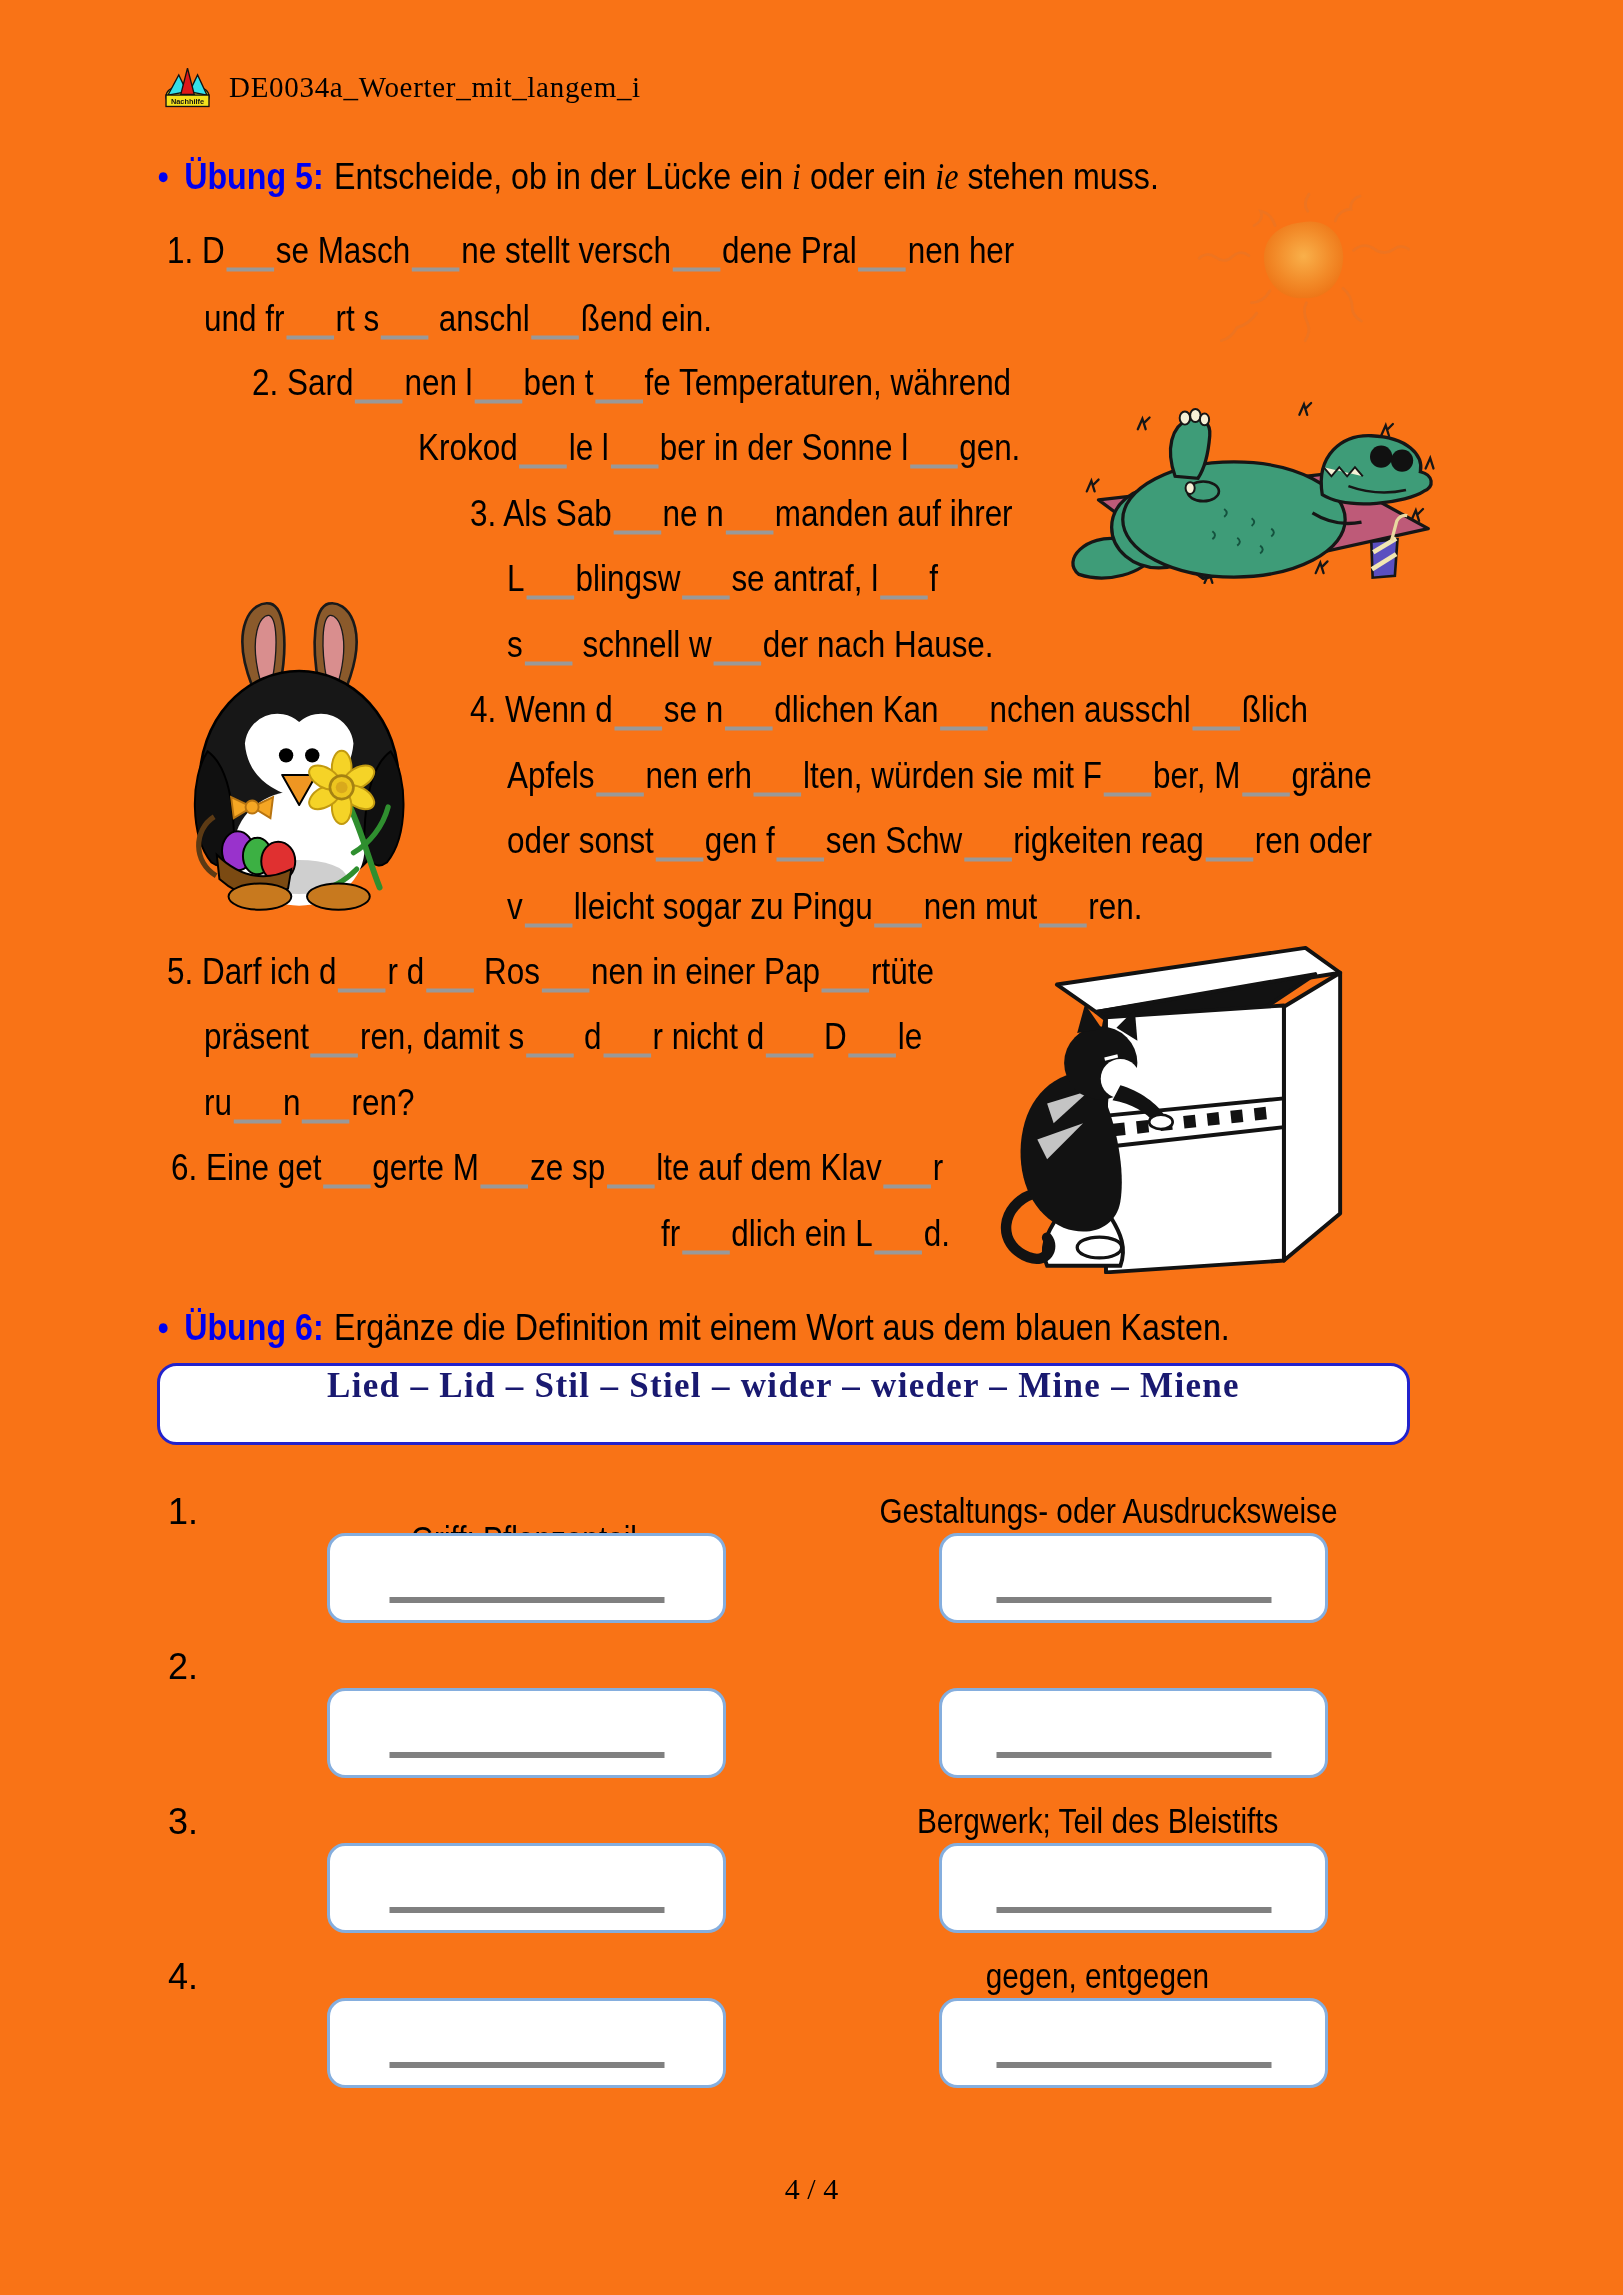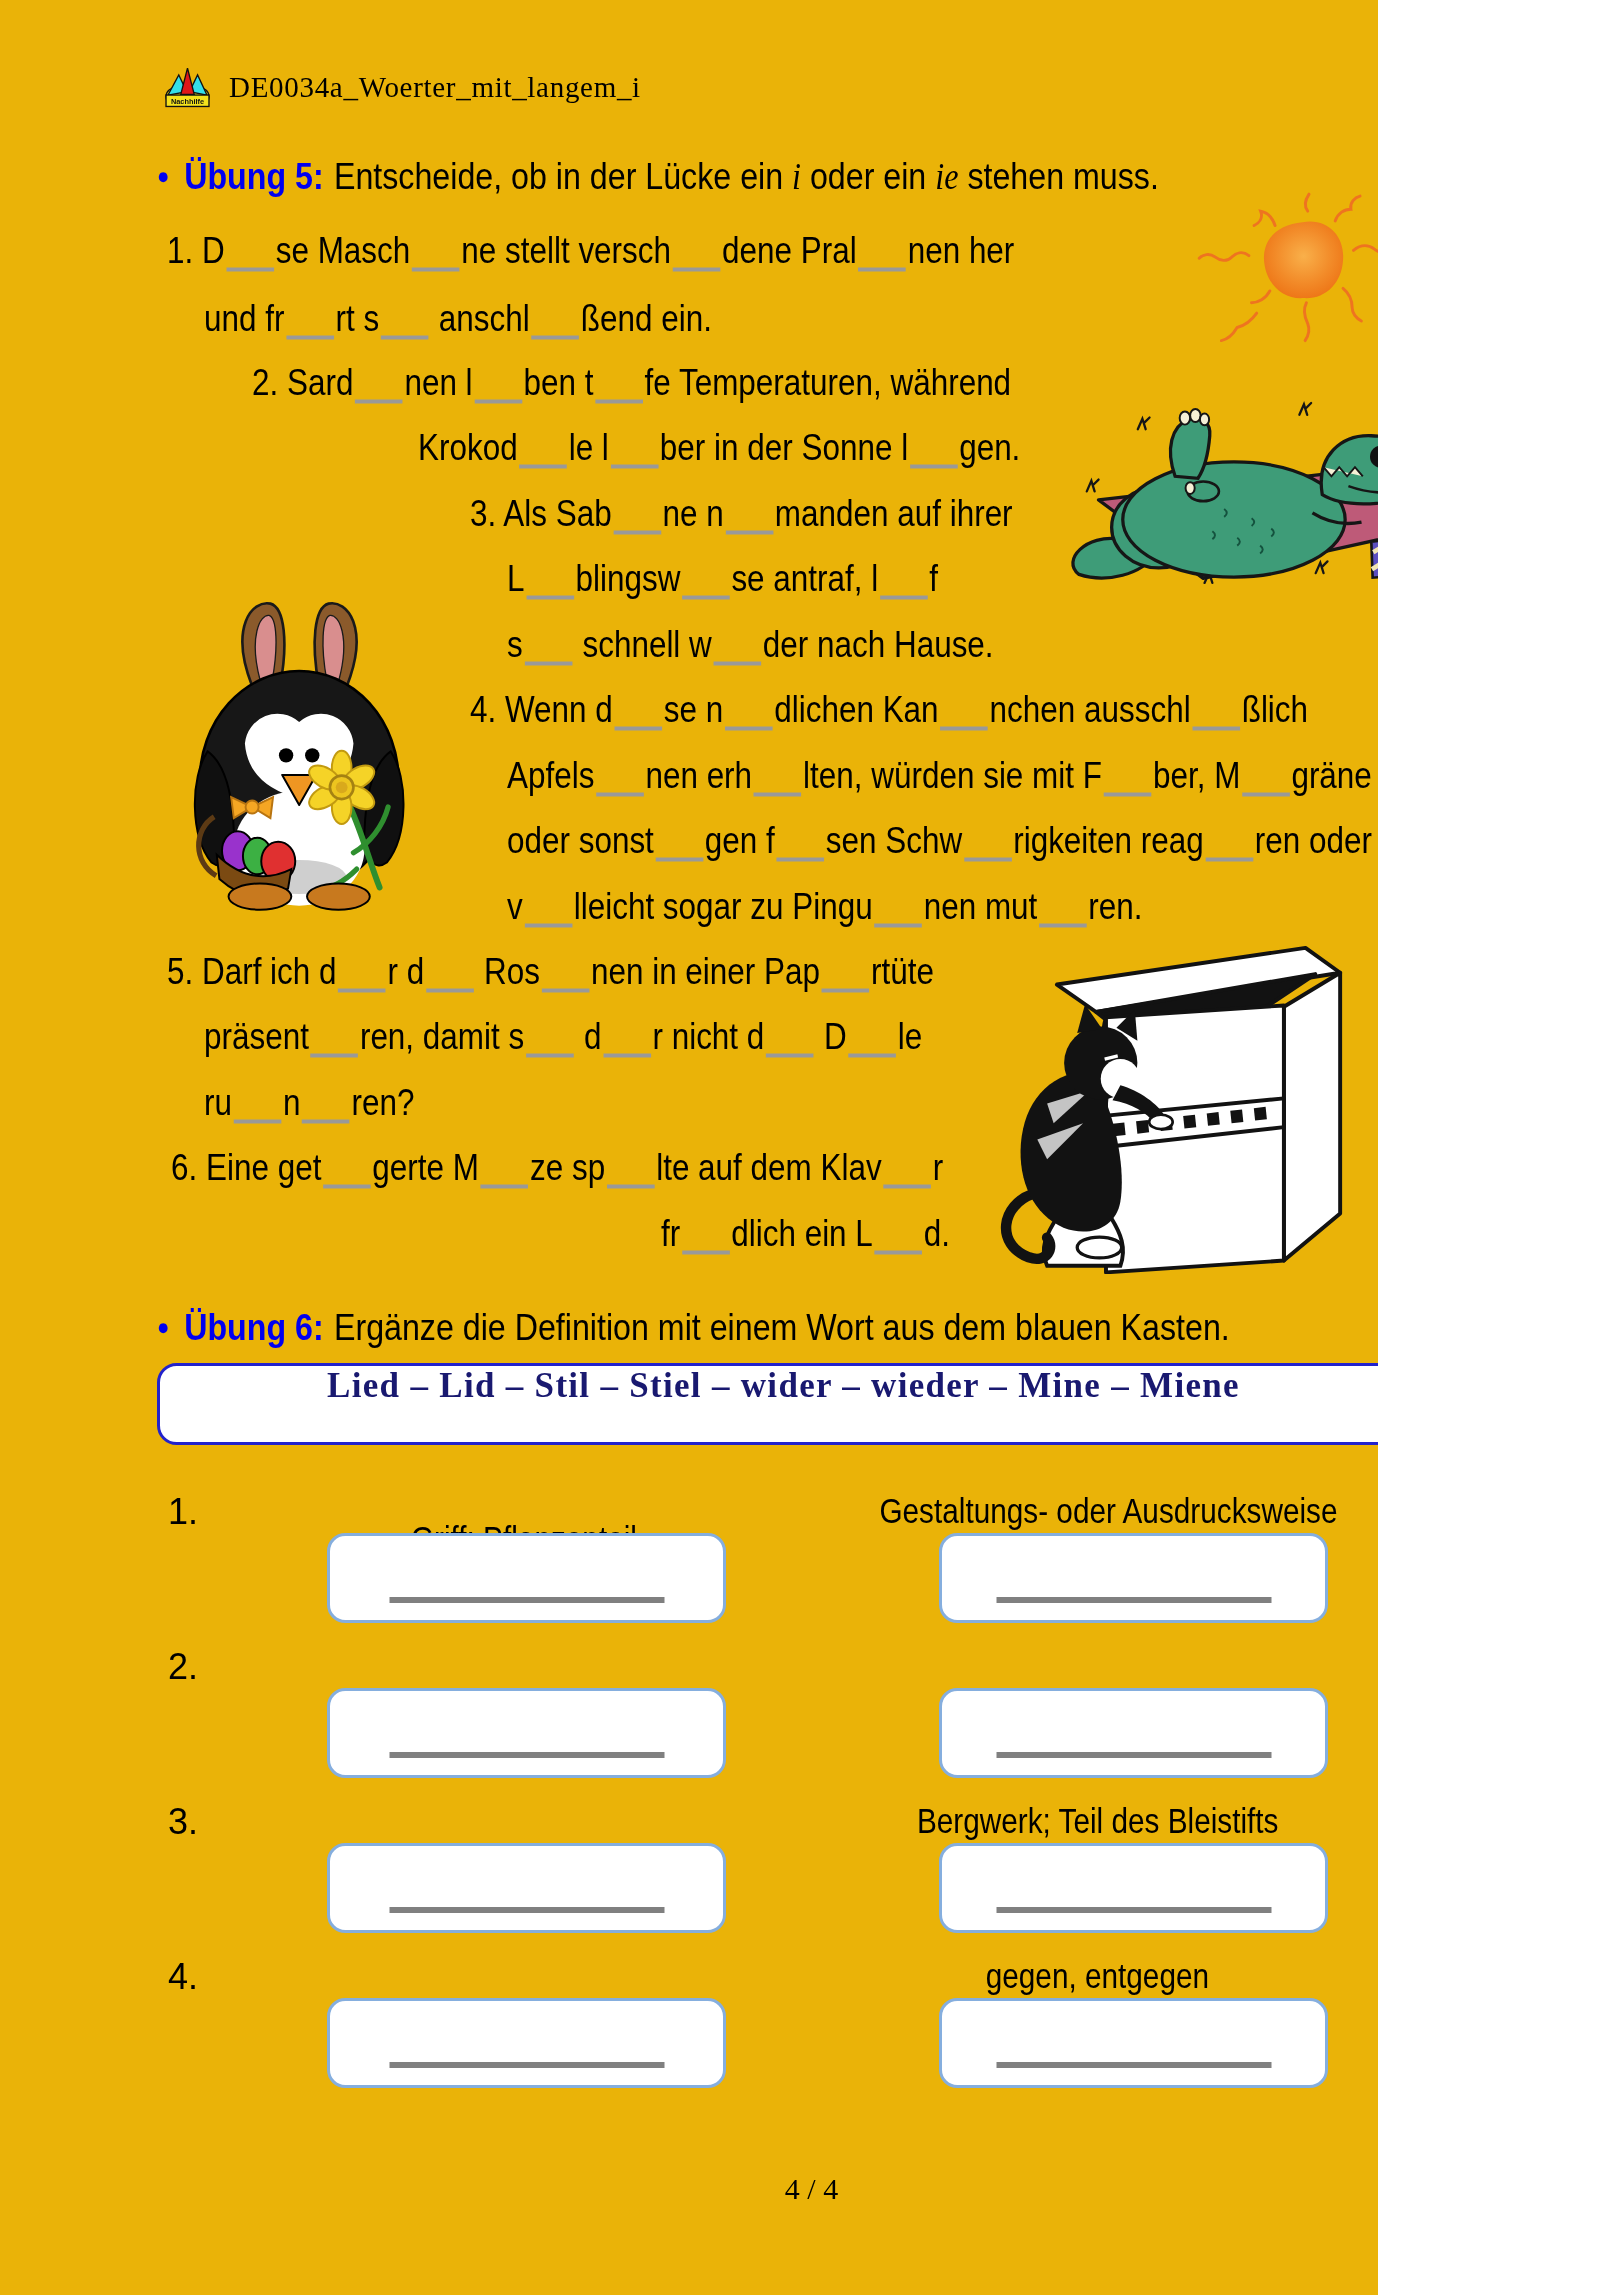--- a/index.html
+++ b/index.html
@@ -1,16 +1,16 @@
 <!DOCTYPE html>
 <html style="font-size:10.5px"><head>
 <meta charset="utf-8">
 <style>
   html,body{margin:0;padding:0;background:#fff;}
-  .page{position:relative;width:1378px;height:2295px;background:#eab308;overflow:hidden;
+  .page{position:relative;width:1623px;height:2295px;background:#f97316;overflow:hidden;
         font-family:"Liberation Sans",sans-serif;color:#000;}
 
   
   .logo{position:absolute;left:164px;top:64px;width:47px;height:46px;}
   .doc-title{position:absolute;left:229px;top:71px;font-family:"Liberation Serif",serif;
              font-size:29px;letter-spacing:0.7px;}
 
   
   .ex-heading{position:absolute;white-space:nowrap;transform:scaleX(0.87);transform-origin:0 50%;
               font-size:37px;line-height:1;display:flex;align-items:center;}

